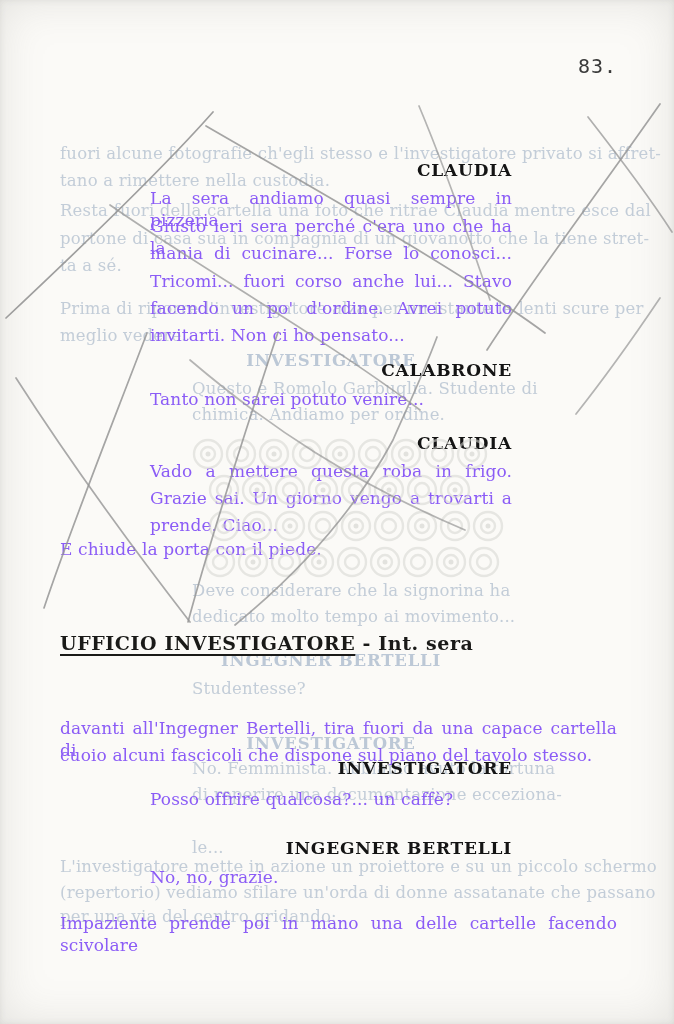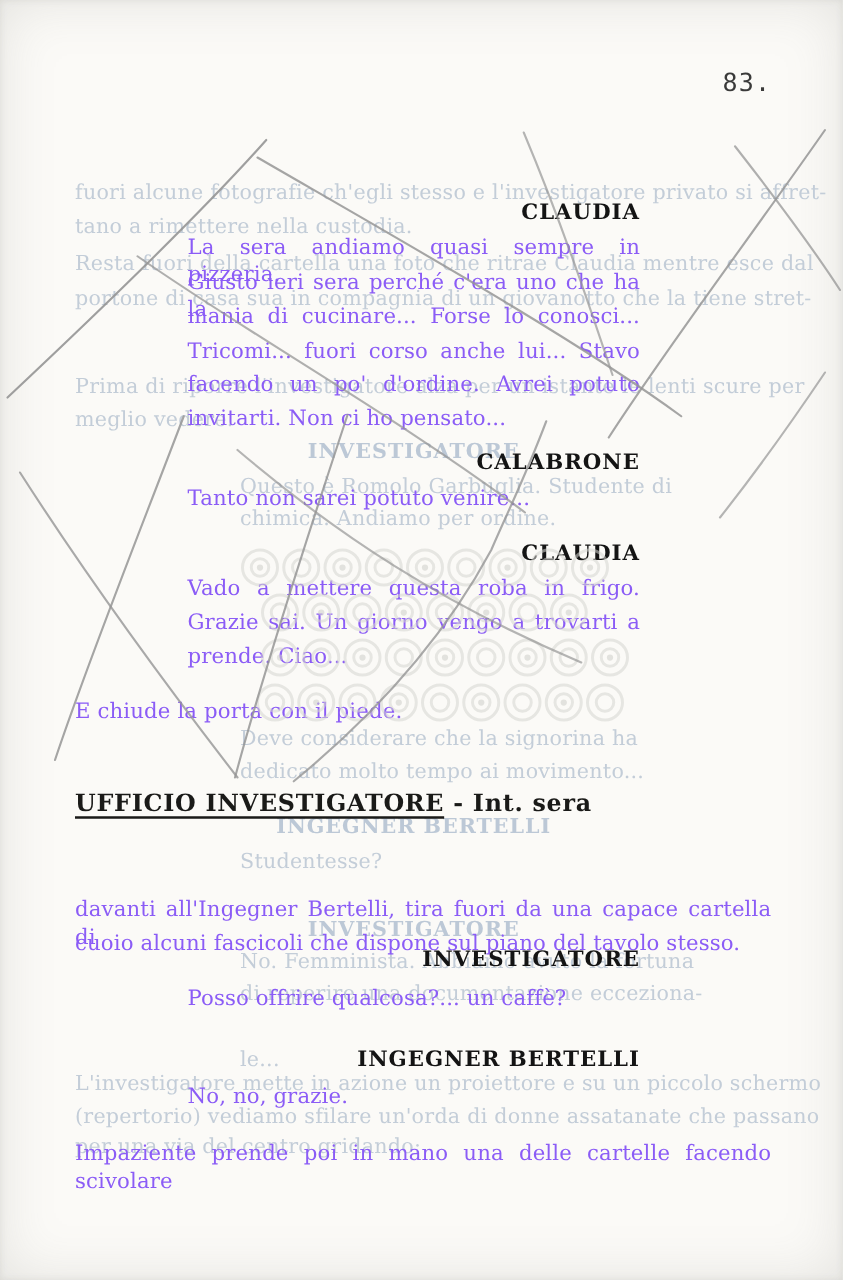--- a/index.html
+++ b/index.html
@@ -27,20 +27,21 @@
 </style>
 </head>
 <body>
 
 <div class="page">
 
   <div class="ghost gact" style="top:143px">fuori alcune fotografie ch'egli stesso e l'investigatore privato si affret-</div>
   <div class="ghost gact" style="top:170px">tano a rimettere nella custodia.</div>
   <div class="ghost gact" style="top:200px">Resta fuori della cartella una foto che ritrae Claudia mentre esce dal</div>
   <div class="ghost gact" style="top:228px">portone di casa sua in compagnia di un giovanotto che la tiene stret-</div>
+  <div class="ghost gact" style="top:255px">ta a sé.</div>
   <div class="ghost gact" style="top:298px">Prima di riporre l'investigatore alza per un istante le lenti scure per</div>
   <div class="ghost gact" style="top:325px">meglio vedere.</div>
   <div class="ghost gname" style="top:350px">INVESTIGATORE</div>
   <div class="ghost gdlg" style="top:378px">Questo è Romolo Garbuglia. Studente di</div>
   <div class="ghost gdlg" style="top:404px">chimica. Andiamo per ordine.</div>
   <div class="ghost gdlg" style="top:580px">Deve considerare che la signorina ha</div>
   <div class="ghost gdlg" style="top:606px">dedicato molto tempo ai movimento...</div>
   <div class="ghost gname" style="top:650px">INGEGNER BERTELLI</div>
   <div class="ghost gdlg" style="top:678px">Studentesse?</div>
   <div class="ghost gname" style="top:733px">INVESTIGATORE</div>
@@ -62,21 +63,21 @@
   <div class="line dlg" style="top:324px">invitarti. Non ci ho pensato...</div>
 
   <div class="name" style="top:360px">CALABRONE</div>
   <div class="line dlg" style="top:388px">Tanto non sarei potuto venire...</div>
 
   <div class="name" style="top:433px">CLAUDIA</div>
   <div class="line dlg just" style="top:460px">Vado a mettere questa roba in frigo.</div>
   <div class="line dlg just" style="top:487px">Grazie sai. Un giorno vengo a trovarti a</div>
   <div class="line dlg" style="top:514px">prende. Ciao...</div>
 
-  <div class="line action" style="top:558px">E chiude la porta con il piede.</div>
+  <div class="line action" style="top:538px">E chiude la porta con il piede.</div>
 
   <div class="scene"><span class="u">UFFICIO INVESTIGATORE</span><span> - Int. sera</span></div>
 
   <div class="line action just" style="top:717px">davanti all'Ingegner Bertelli, tira fuori da una capace cartella di</div>
   <div class="line action" style="top:744px">cuoio alcuni fascicoli che dispone sul piano del tavolo stesso.</div>
 
   <div class="name" style="top:758px">INVESTIGATORE</div>
   <div class="line dlg" style="top:788px">Posso offrire qualcosa?... un caffè?</div>
 
   <div class="name" style="top:838px">INGEGNER BERTELLI</div>

